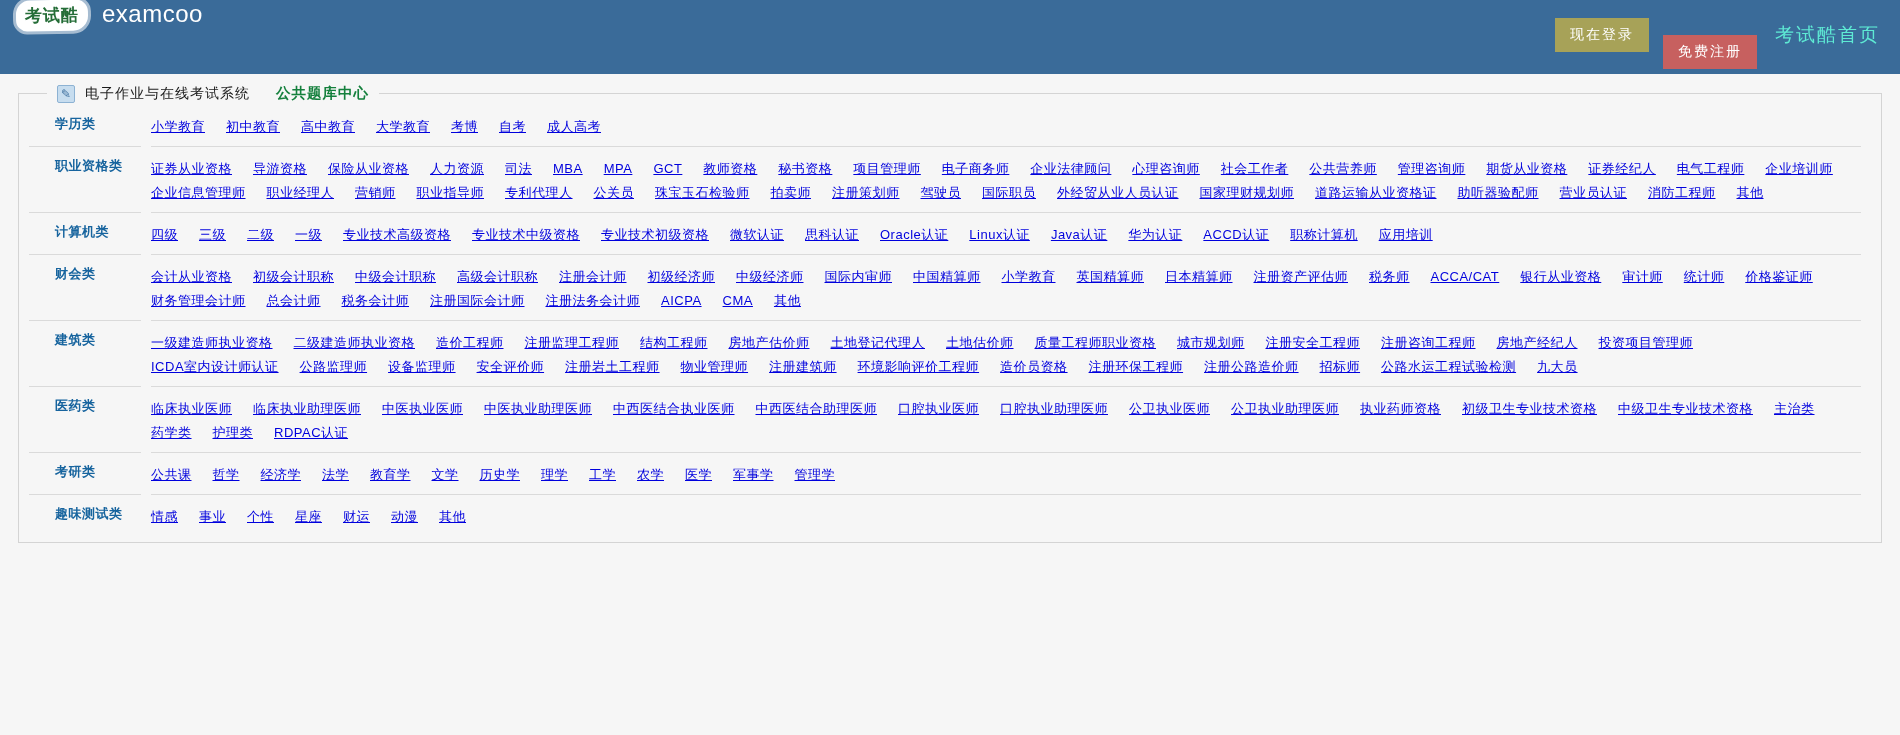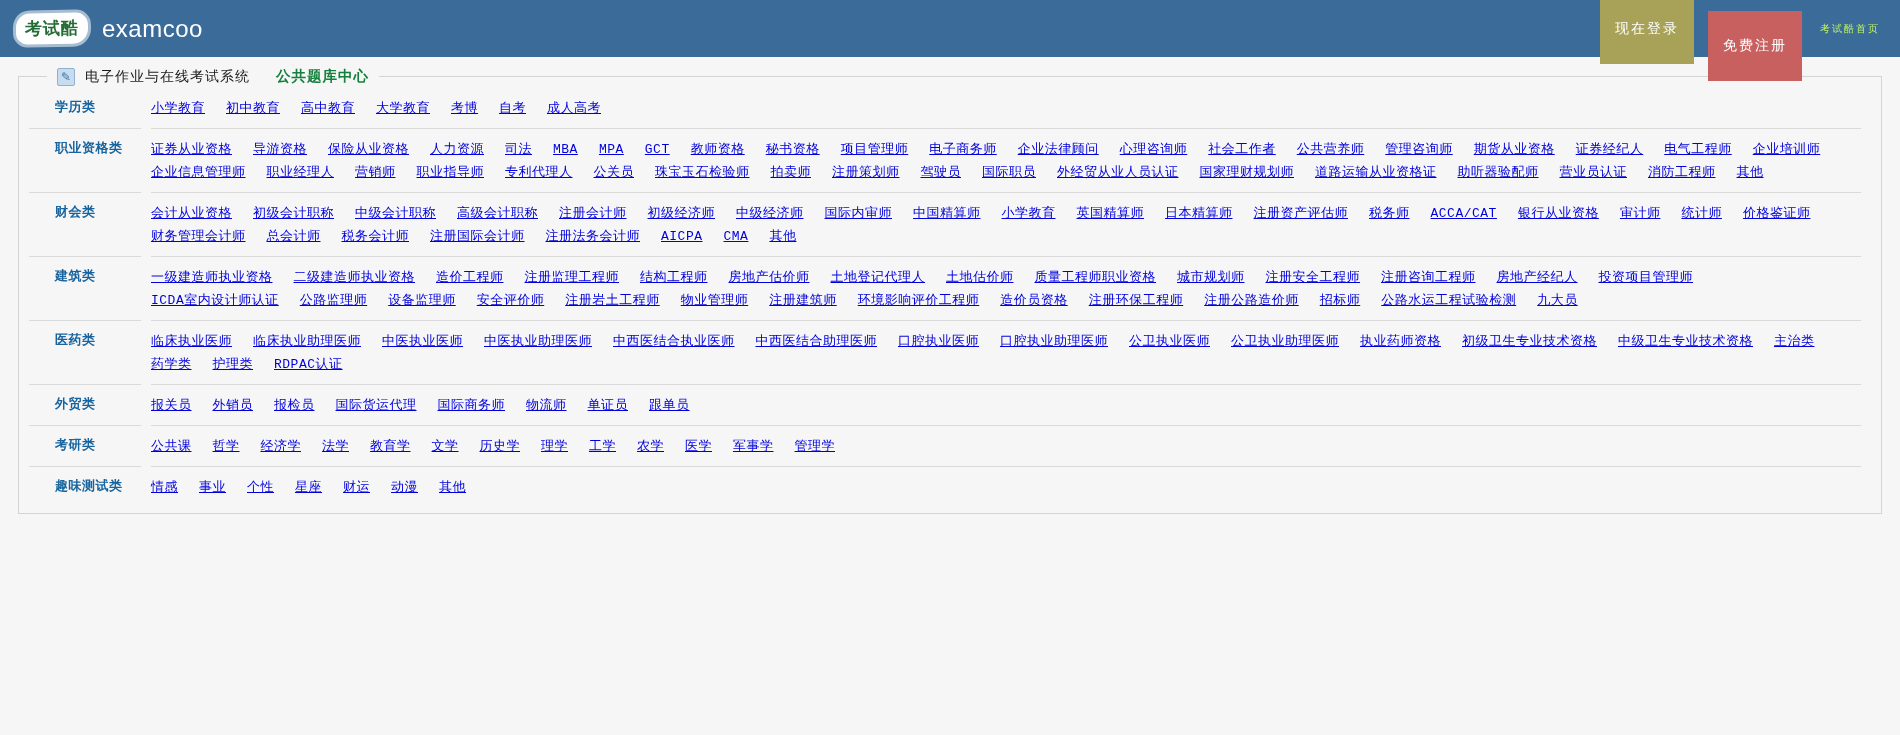--- a/index.html
+++ b/index.html
@@ -1,40 +1,40 @@
 <!DOCTYPE html>
 <html style="--header_bg: #3a6b99; --login_bg: #a7a258; --register_bg: #c7605f; --link: #0000dd; --label: #17649e; --red: #e60000; --logo_text: #256d37;"><head>
 <meta charset="utf-8">
 <style>
   * { margin:0; padding:0; box-sizing:border-box; }
   html,body { background:#f6f6f6; font-family:"Liberation Sans","DejaVu Sans",sans-serif; }
   .page { width:1900px; height:735px; overflow:hidden; background:#f6f6f6; position:relative; }
 
   
-  .header { height:57px; background:var(--header_bg); display:flex; align-items:center; padding:0 16px; }
+  .header { height:74px; background:var(--header_bg); display:flex; align-items:flex-start; padding:0 16px; }
   .logo-badge { background:#ffffff; color:var(--logo_text); font-weight:bold; font-size:17px;
     padding:4px 9px; border-radius:14px 12px 15px 11px; box-shadow:0 0 0 3px rgba(255,255,255,.55);
     letter-spacing:1px; transform:rotate(-1deg); }
   .brand { color:#ffffff; font-size:24px; margin-left:14px; letter-spacing:.5px; }
   .header-right { margin-left:auto; display:flex; align-items:center; gap:14px; }
-  .hbtn { border:none; color:#fff; font-size:14px; padding:26px 15px; cursor:pointer;
+  .hbtn { border:none; color:#fff; font-size:14px; padding:8px 15px; cursor:pointer;
     font-family:inherit; letter-spacing:2px; }
   .hbtn.login { background:var(--login_bg); }
   .hbtn.register { background:var(--register_bg);margin-top:35px; }
-  .home-link { color:#bef264; font-size:10px; text-decoration:none; letter-spacing:2px; padding:0 4px; }
+  .home-link { color:#5eead4; font-size:19px; text-decoration:none; letter-spacing:2px; padding:0 4px; }
 
   
   fieldset.panel { margin:10px 18px 0 18px; border:1px solid #d4d4d4; padding:2px 10px 6px 0; background:transparent; }
   legend.panel-legend { margin-left:28px; padding:0 10px; display:flex; align-items:center; gap:10px; }
   .edit-icon { width:18px; height:18px; background:#c7ddef; border:1px solid #8db2d3; border-radius:2px;
     display:inline-flex; align-items:center; justify-content:center; font-size:12px; color:#3d6f9e; }
   .sys-title { color:#1b1b1b; font-size:14px; letter-spacing:1px; }
   .sec-title { color:#15803d; font-size:14.5px; font-weight:bold; margin-left:16px; letter-spacing:1px; }
 
-  table.cats { width:100%; border-collapse:separate; border-spacing:10px 0; table-layout:fixed;font-family:Liberation Mono, monospace; }
+  table.cats { width:100%; border-collapse:separate; border-spacing:10px 0; table-layout:fixed; }
   table.cats th { width:112px; text-align:left; vertical-align:top; padding:10px 0 9px 26px;
     color:var(--label); font-size:13px; font-weight:bold; white-space:nowrap; letter-spacing:.5px; }
   table.cats td { padding:9px 0 8px 0; line-height:23px; }
   table.cats tr:not(:last-child) th, table.cats tr:not(:last-child) td { border-bottom:1px solid #dadada; }
   table.cats a { color:var(--link); font-size:13px; text-decoration:underline; margin-right:21px;
     white-space:nowrap; display:inline-block; cursor:pointer; letter-spacing:.5px; }
   table.cats a.dead { color:#9a9a9a; text-decoration:none; cursor:default; }
 
   
   .stats { margin:9px 18px; font-size:13px; color:#333; letter-spacing:.5px; }
@@ -66,34 +66,34 @@
       <tbody>
           <tr>
             <th>学历类</th>
             <td><a>小学教育</a><a>初中教育</a><a>高中教育</a><a>大学教育</a><a>考博</a><a>自考</a><a>成人高考</a></td>
           </tr>
           <tr>
             <th>职业资格类</th>
             <td><a>证券从业资格</a><a>导游资格</a><a>保险从业资格</a><a>人力资源</a><a>司法</a><a>MBA</a><a>MPA</a><a>GCT</a><a>教师资格</a><a>秘书资格</a><a>项目管理师</a><a>电子商务师</a><a>企业法律顾问</a><a>心理咨询师</a><a>社会工作者</a><a>公共营养师</a><a>管理咨询师</a><a>期货从业资格</a><a>证券经纪人</a><a>电气工程师</a><a>企业培训师</a><a>企业信息管理师</a><a>职业经理人</a><a>营销师</a><a>职业指导师</a><a>专利代理人</a><a>公关员</a><a>珠宝玉石检验师</a><a>拍卖师</a><a>注册策划师</a><a>驾驶员</a><a>国际职员</a><a>外经贸从业人员认证</a><a>国家理财规划师</a><a>道路运输从业资格证</a><a>助听器验配师</a><a>营业员认证</a><a>消防工程师</a><a>其他</a></td>
           </tr>
           <tr>
+            <th>计算机类</th>
+            <td><a>四级</a><a>三级</a><a>二级</a><a>一级</a><a>专业技术高级资格</a><a>专业技术中级资格</a><a>专业技术初级资格</a><a>微软认证</a><a>思科认证</a><a>Oracle认证</a><a>Linux认证</a><a>Java认证</a><a>华为认证</a><a>ACCD认证</a><a>职称计算机</a><a>应用培训</a></td>
+          </tr>
+          <tr>
             <th>财会类</th>
             <td><a>会计从业资格</a><a>初级会计职称</a><a>中级会计职称</a><a>高级会计职称</a><a>注册会计师</a><a>初级经济师</a><a>中级经济师</a><a>国际内审师</a><a>中国精算师</a><a>小学教育</a><a>英国精算师</a><a>日本精算师</a><a>注册资产评估师</a><a>税务师</a><a>ACCA/CAT</a><a>银行从业资格</a><a>审计师</a><a>统计师</a><a>价格鉴证师</a><a>财务管理会计师</a><a>总会计师</a><a>税务会计师</a><a>注册国际会计师</a><a>注册法务会计师</a><a>AICPA</a><a>CMA</a><a>其他</a></td>
           </tr>
           <tr>
             <th>建筑类</th>
             <td><a>一级建造师执业资格</a><a>二级建造师执业资格</a><a>造价工程师</a><a>注册监理工程师</a><a>结构工程师</a><a>房地产估价师</a><a>土地登记代理人</a><a>土地估价师</a><a>质量工程师职业资格</a><a>城市规划师</a><a>注册安全工程师</a><a>注册咨询工程师</a><a>房地产经纪人</a><a>投资项目管理师</a><a>ICDA室内设计师认证</a><a>公路监理师</a><a>设备监理师</a><a>安全评价师</a><a>注册岩土工程师</a><a>物业管理师</a><a>注册建筑师</a><a>环境影响评价工程师</a><a>造价员资格</a><a>注册环保工程师</a><a>注册公路造价师</a><a>招标师</a><a>公路水运工程试验检测</a><a>九大员</a></td>
           </tr>
           <tr>
             <th>医药类</th>
             <td><a>临床执业医师</a><a>临床执业助理医师</a><a>中医执业医师</a><a>中医执业助理医师</a><a>中西医结合执业医师</a><a>中西医结合助理医师</a><a>口腔执业医师</a><a>口腔执业助理医师</a><a>公卫执业医师</a><a>公卫执业助理医师</a><a>执业药师资格</a><a>初级卫生专业技术资格</a><a>中级卫生专业技术资格</a><a>主治类</a><a>药学类</a><a>护理类</a><a>RDPAC认证</a></td>
-          </tr>
-          <tr>
-            <th>外贸类</th>
-            <td><a>报关员</a><a>外销员</a><a>报检员</a><a>国际货运代理</a><a>国际商务师</a><a>物流师</a><a>单证员</a><a>跟单员</a></td>
           </tr>
           <tr>
             <th>考研类</th>
             <td><a>公共课</a><a>哲学</a><a>经济学</a><a>法学</a><a>教育学</a><a>文学</a><a>历史学</a><a>理学</a><a>工学</a><a>农学</a><a>医学</a><a>军事学</a><a>管理学</a></td>
           </tr>
           <tr>
             <th>趣味测试类</th>
             <td><a>情感</a><a>事业</a><a>个性</a><a>星座</a><a>财运</a><a>动漫</a><a>其他</a></td>
           </tr>
         </tbody>

